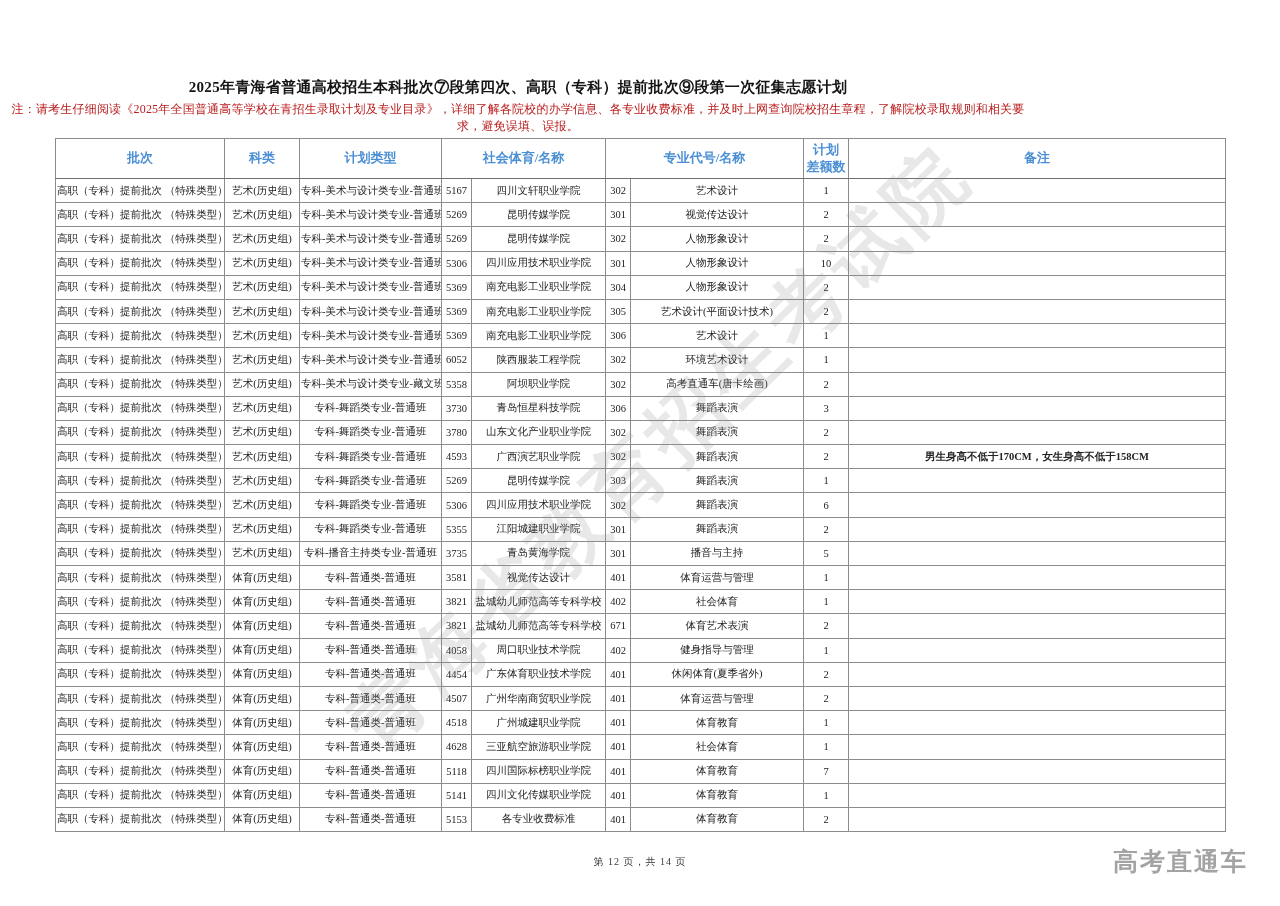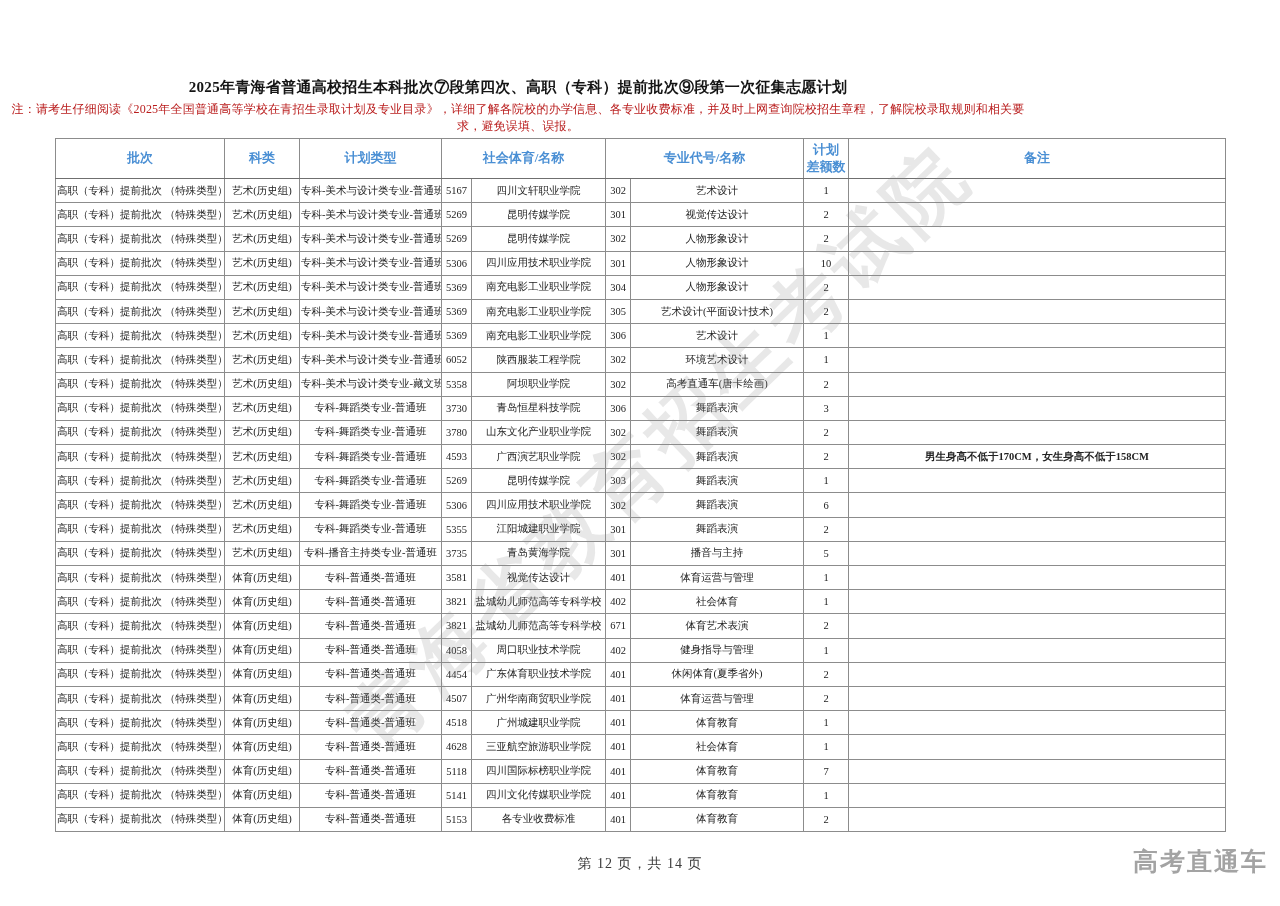--- a/index.html
+++ b/index.html
@@ -31,24 +31,24 @@
   td.c-remark{text-align:left;padding-left:5px;font-size:10px;font-weight:bold;}
   .watermark{
     position:absolute;left:250px;top:412px;width:790px;
     text-align:center;font-size:76px;letter-spacing:7px;
     color:rgba(140,140,140,0.20);font-weight:bold;white-space:nowrap;
     transform:rotate(-44deg);pointer-events:none;z-index:5;
     font-family:"Liberation Sans","DejaVu Sans",sans-serif;
   }
   .page-footer{
     position:absolute;top:855px;left:0;width:1280px;text-align:center;
-    font-size:14px;color:#3a3a3a;letter-spacing:1px;
+    font-size:10px;color:#3a3a3a;letter-spacing:1px;
   }
   .site-logo{
-    position:absolute;top:845px;right:12px;
+    position:absolute;top:845px;right:32px;
     font-size:25px;color:#a3a3a3;letter-spacing:2px;font-weight:600;
     font-family:"Liberation Sans","DejaVu Sans",sans-serif;
   }
 </style>
 </head>
 <body>
 
 <div class="doc-header">
   <div class="doc-title">2025年青海省普通高校招生本科批次⑦段第四次、高职（专科）提前批次⑨段第一次征集志愿计划</div>
   <div class="doc-note">注：请考生仔细阅读《2025年全国普通高等学校在青招生录取计划及专业目录》，详细了解各院校的办学信息、各专业收费标准，并及时上网查询院校招生章程，了解院校录取规则和相关要求，避免误填、误报。</div>

